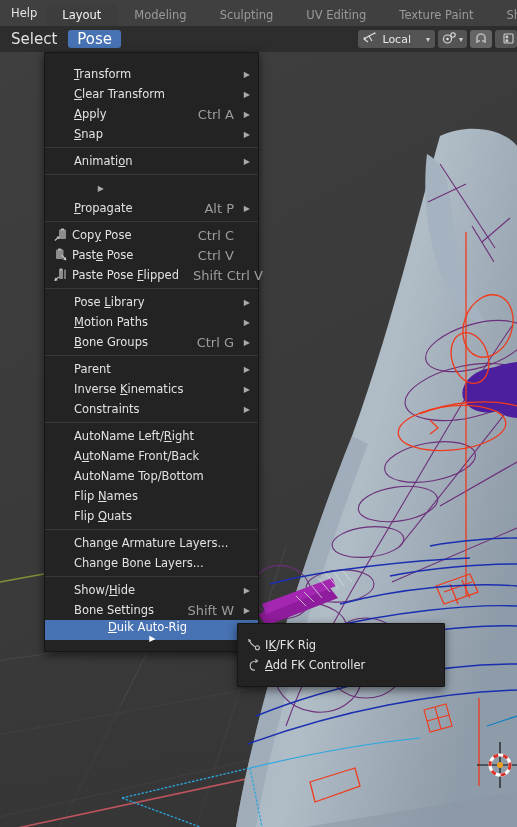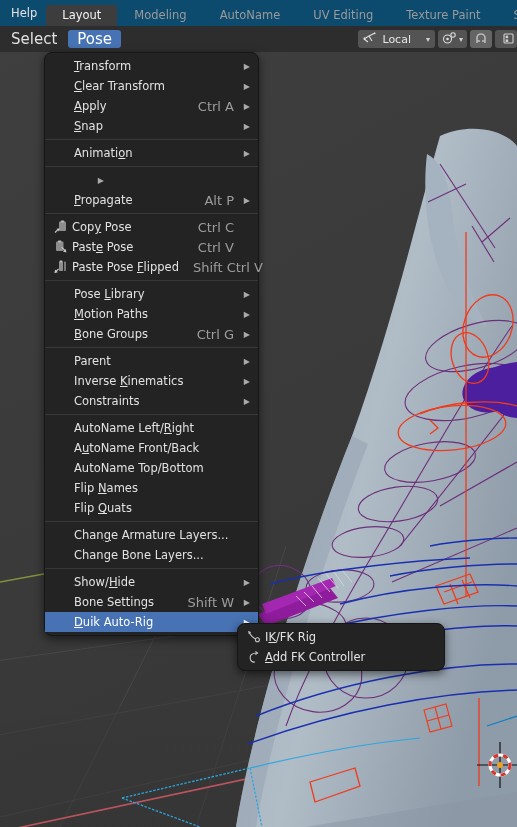--- a/index.html
+++ b/index.html
@@ -12,21 +12,21 @@
   #app {
     position: relative;
     width: 517px; height: 827px;
     background: #1d1d1d;
   }
 
   
   .topbar {
     position: absolute; left: 0; top: 0;
     width: 517px; height: 26px;
-    background: #0c4a6e;
+    background: #404040;
     display: flex; align-items: flex-end;
   }
   .topbar-menu {
     color: #e4e4e4; font-size: 11.5px;
     padding: 0 9px 0 11px; line-height: 26px;
     white-space: nowrap;
   }
   .tabstrip { display: flex; align-items: flex-end; height: 26px; }
   .wtab {
     color: #9a9a9a; font-size: 11.5px;
@@ -83,37 +83,37 @@
     width: 22px; height: 18px;
     background: #656565; border-radius: 3px;
   }
   .icon-btn.flat { background: #545454; }
 
   
   .menu {
     position: absolute;
     background: #232323;
     border: 1px solid #161616;
-    border-radius: 8px;
+    border-radius: 1px;
     box-shadow: 0 3px 10px rgba(0,0,0,0.55);
-    padding: 3px 0;
+    padding: 11px 0;
     z-index: 40;
   }
   #pose-menu { left: 44px; top: 52px; width: 215px; }
   #duik-submenu { left: 237px; top: 623px; width: 208px; }
 
   .mi {
     position: relative;
     display: flex; align-items: center;
     height: 20px;
     padding: 0 8px 0 0;
     color: #e2e2e2; font-size: 11.5px;
     white-space: nowrap;
   }
-  .mi.sel { background: #4772b3; color: #ffffff; }
+  .mi.sel { background: #4772b3; color: #ffffff; flex-direction: column; }
   .mi-icon {
     width: 22px; min-width: 22px; height: 16px;
     display: flex; align-items: center; justify-content: center;
     margin-left: 5px;
   }
   .mi-pad { width: 29px; min-width: 29px; }
   .mi-label { flex: 1; }
   .mi-label u { text-decoration: underline; text-underline-offset: 1px; }
   .mi-short {
     color: #9d9d9d; font-size: 13px;
@@ -286,21 +286,21 @@
         </g>
       </g>
     </svg>
   </div>
 
   <div class="topbar">
     <div class="topbar-menu">Help</div>
     <div class="tabstrip">
       <div class="wtab active">Layout</div>
       <div class="wtab">Modeling</div>
-      <div class="wtab">AutoName</div>
+      <div class="wtab">Sculpting</div>
       <div class="wtab">UV Editing</div>
       <div class="wtab">Texture Paint</div>
       <div class="wtab">Shading</div>
       <div class="wtab">Animation</div>
     </div>
   </div>
 
   <div class="vp-header">
     <div class="vp-menu">Select</div>
     <div class="vp-menu open">Pose</div>

